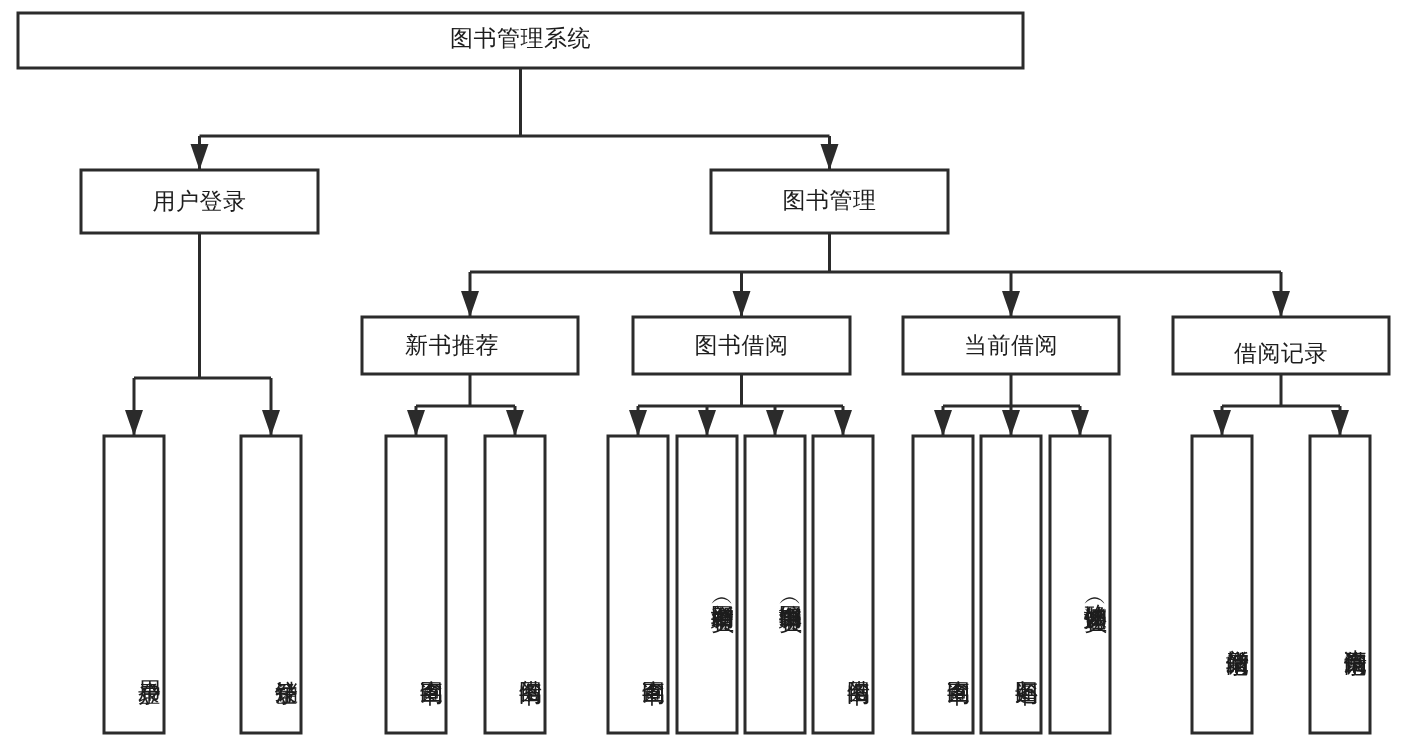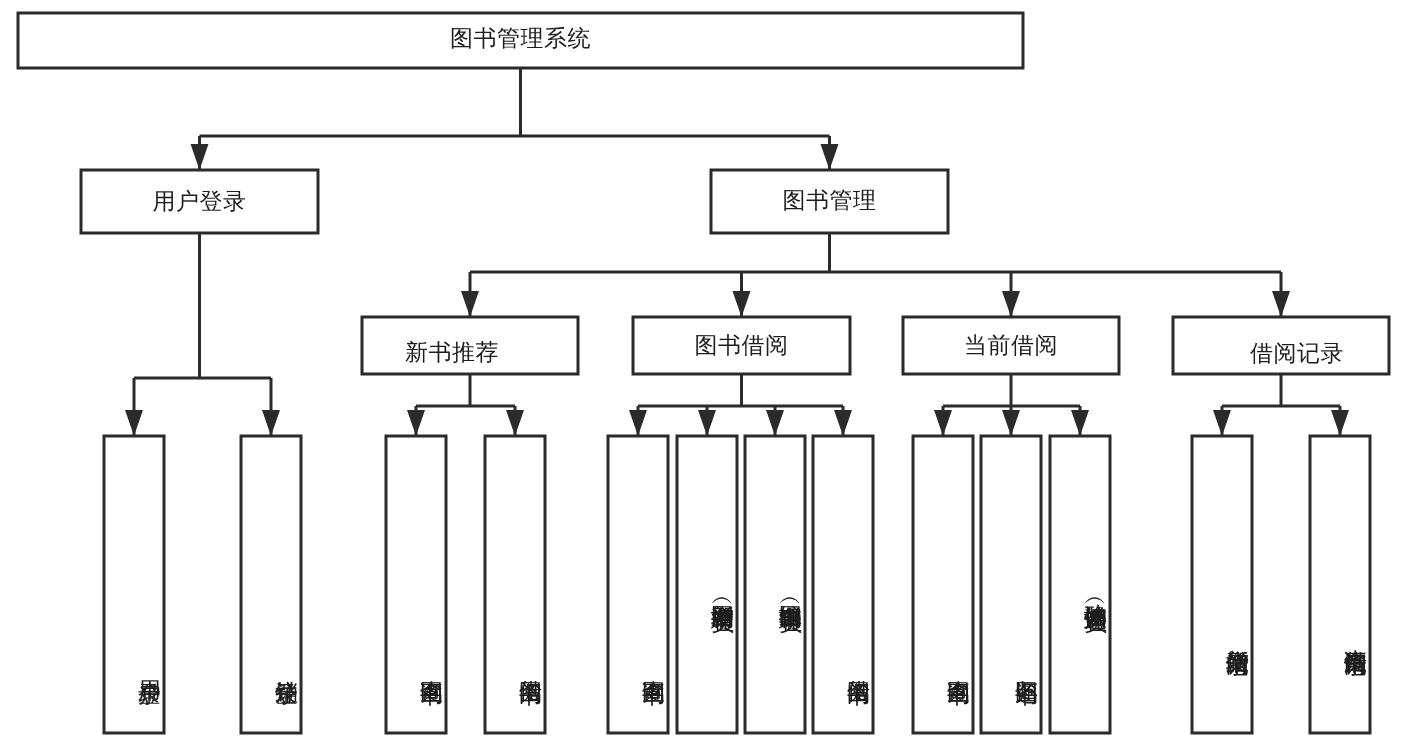--- a/index.html
+++ b/index.html
@@ -160,24 +160,24 @@
         <rect x="1050" y="436" width="60" height="297" class="node-rect"></rect>
         <rect x="1192" y="436" width="60" height="297" class="node-rect"></rect>
         <rect x="1310" y="436" width="60" height="297" class="node-rect"></rect>
       </g>
   </svg>
 
   <div id="labels-layer">
       <div class="node-label-h" style="left: 18px; top: 11px; width: 1005px; height: 55px;">图书管理系统</div>
       <div class="node-label-h" style="left: 81px; top: 170px; width: 237px; height: 63px;">用户登录</div>
       <div class="node-label-h" style="left: 711px; top: 170px; width: 237px; height: 61px;">图书管理</div>
-      <div class="node-label-h" style="left: 362px; top: 324px; width: 180px; height: 57px;">新书推荐</div>
+      <div class="node-label-h" style="left: 362px; top: 317px; width: 180px; height: 57px;">新书推荐</div>
       <div class="node-label-h" style="left: 633px; top: 317px; width: 217px; height: 57px;">图书借阅</div>
       <div class="node-label-h" style="left: 903px; top: 317px; width: 216px; height: 57px;">当前借阅</div>
-      <div class="node-label-h" style="left: 1173px; top: 317px; width: 216px; height: 72px; margin-left: 16px;">借阅记录</div>
+      <div class="node-label-h" style="left: 1173px; top: 317px; width: 216px; height: 72px;">借阅记录</div>
       <div class="node-label-v" style="left: 104px; top: 436px; width: 60px; height: 297px; padding-top: 79.62px;">用户登录</div>
       <div class="node-label-v" style="left: 241px; top: 436px; width: 60px; height: 297px; padding-top: 79.62px;">注销登录</div>
       <div class="node-label-v" style="left: 386px; top: 436px; width: 60px; height: 297px; padding-top: 79.62px;">查询图书</div>
       <div class="node-label-v" style="left: 485px; top: 436px; width: 60px; height: 297px; padding-top: 79.62px;">借阅图书</div>
       <div class="node-label-v" style="left: 608px; top: 436px; width: 60px; height: 297px; padding-top: 79.62px;">查询图书</div>
       <div class="node-label-v" style="left: 677px; top: 436px; width: 60px; height: 297px; padding-top: 6px;">新增图书（管理员）</div>
       <div class="node-label-v" style="left: 745px; top: 436px; width: 60px; height: 297px; padding-top: 6px;">编辑图书（管理员）</div>
       <div class="node-label-v" style="left: 813px; top: 436px; width: 60px; height: 297px; padding-top: 79.62px;">借阅图书</div>
       <div class="node-label-v" style="left: 913px; top: 436px; width: 60px; height: 297px; padding-top: 79.62px;">查询图书</div>
       <div class="node-label-v" style="left: 981px; top: 436px; width: 60px; height: 297px; padding-top: 79.62px;">归还图书</div>

